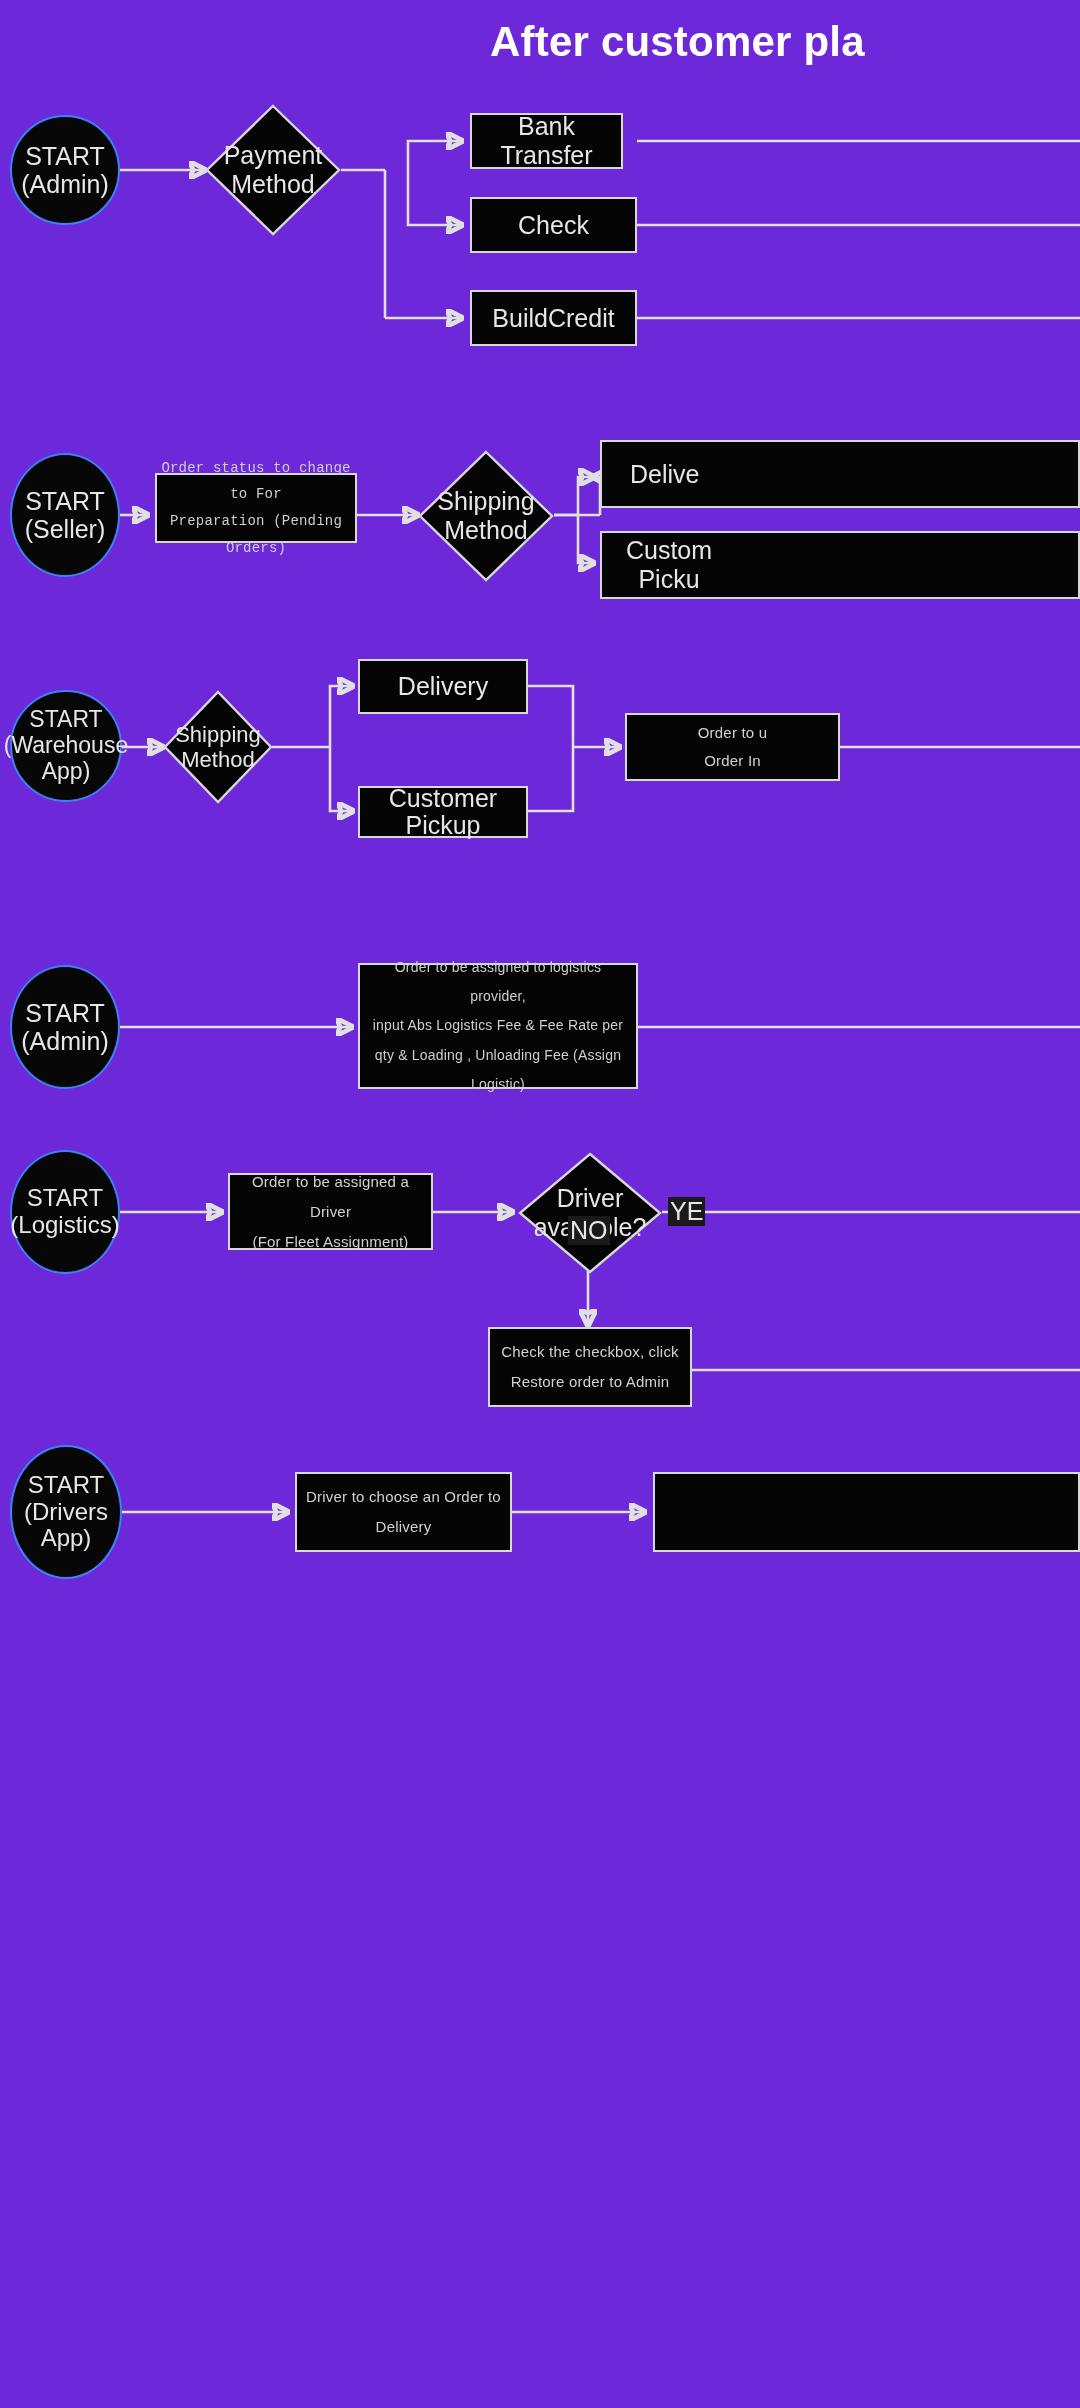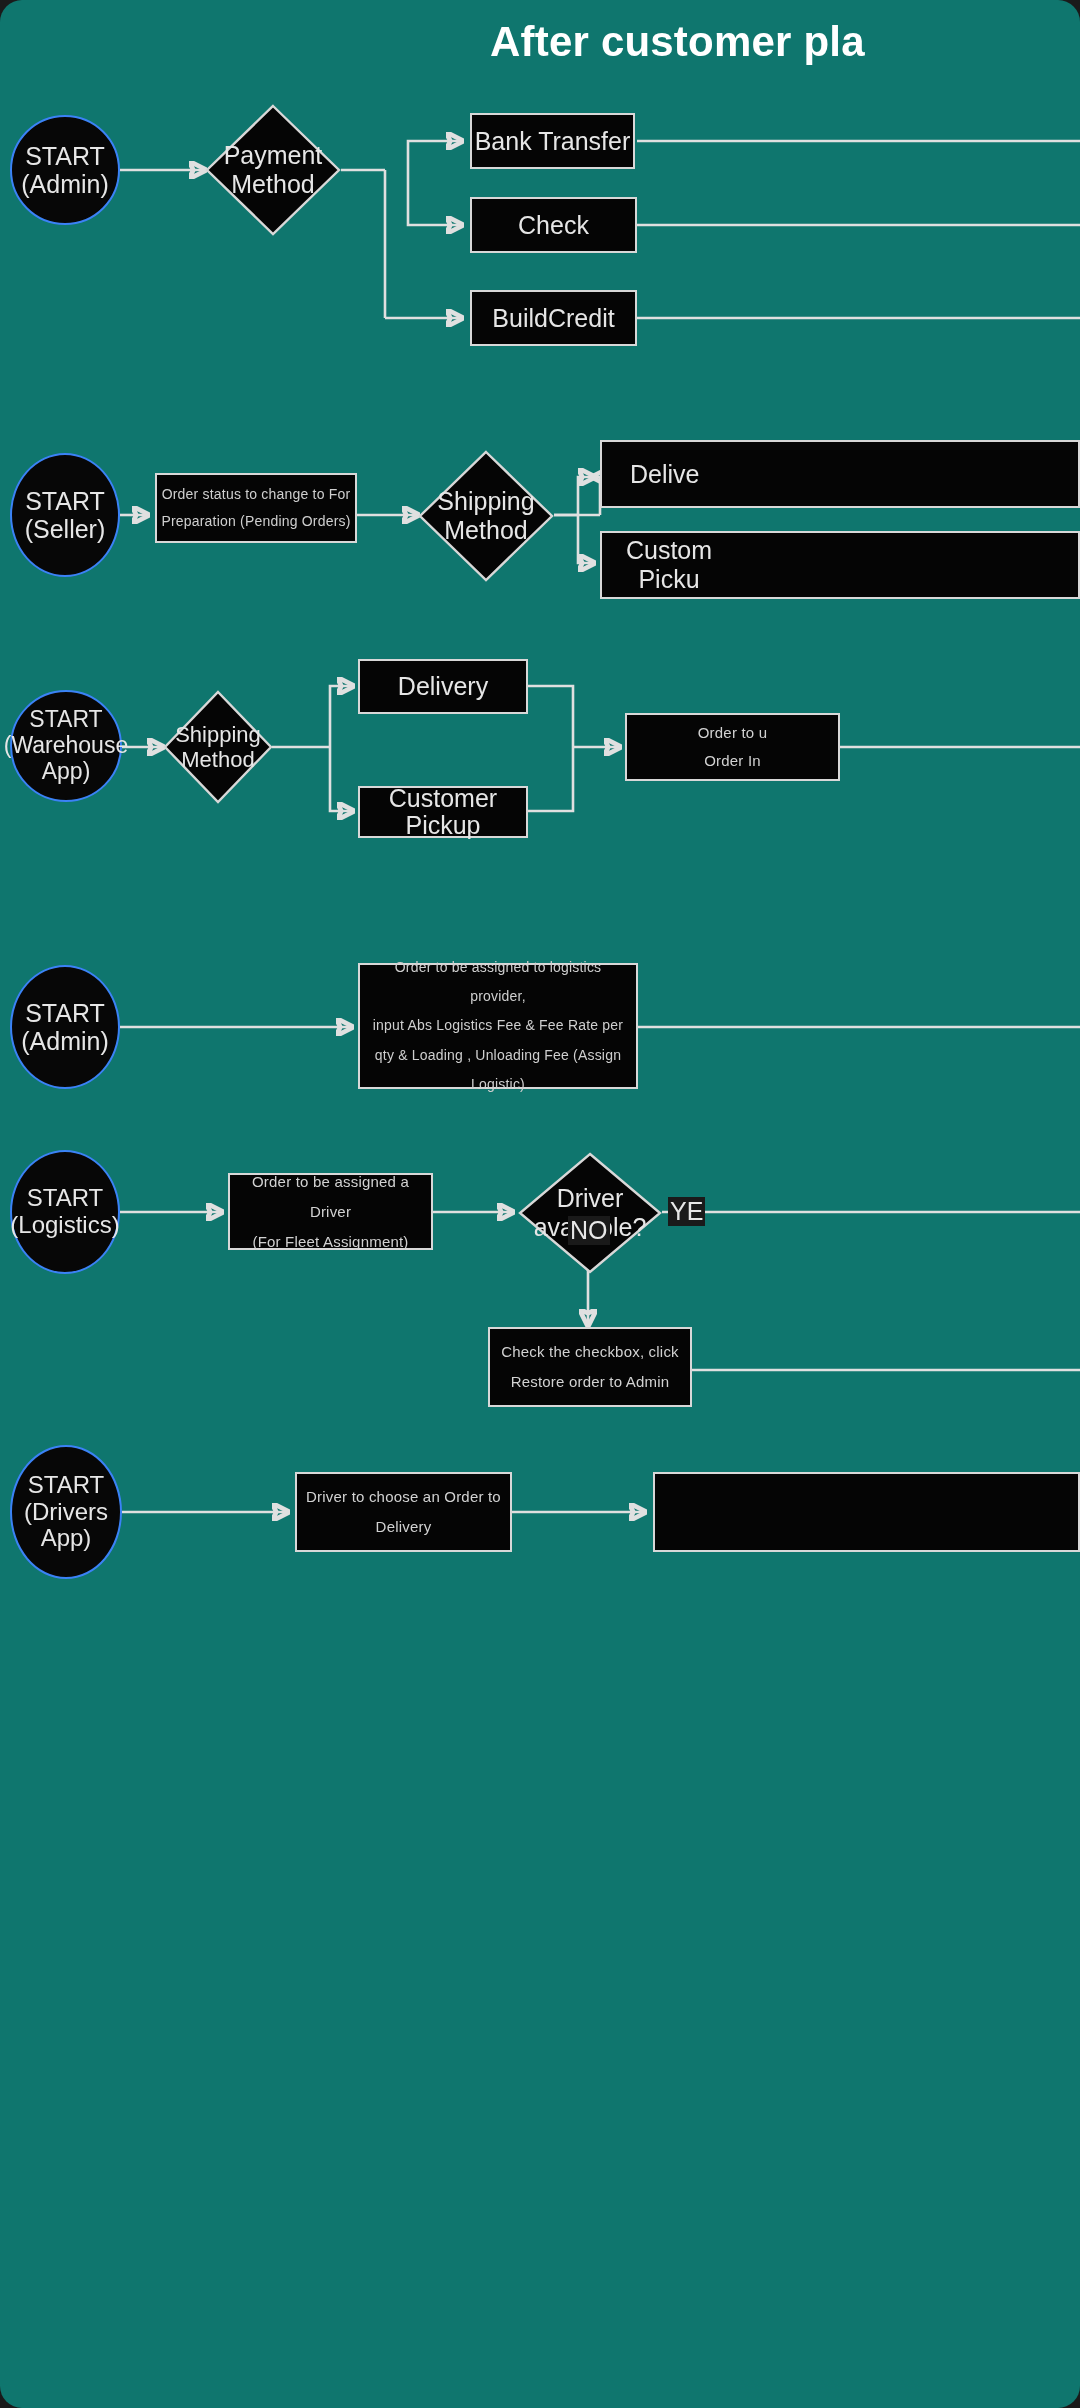--- a/index.html
+++ b/index.html
@@ -11,23 +11,22 @@
     width: 1080px;
     height: 2408px;
     overflow: hidden;
     font-family: "Liberation Sans", sans-serif;
     color: #e8e8e8;
   }
   #canvas {
     position: relative;
     width: 1080px;
     height: 2408px;
-    background: #0f766e;
+    background: #6d28d9;
     overflow: hidden;
-    border-radius: 22px;
   }
   
   .title {
     position: absolute;
     left: 490px;
     top: 18px;
     font-size: 42px;
     font-weight: bold;
     color: #ffffff;
     white-space: nowrap;
@@ -182,38 +181,38 @@
   </div>
 
   <div class="diamond-wrap" style="left:205px; top:104px; width:136px; height:132px;">
     <svg width="136" height="132" viewBox="0 0 136 132">
       <polygon points="68,2 134,66 68,130 2,66" fill="#050505" stroke="#d8d8d8" stroke-width="2.4"></polygon>
     </svg>
     <div class="diamond-label" style="white-space:pre-line">Payment
 Method</div>
   </div>
 
-  <div class="node rect" style="left:470px; top:113px; width:165px; height:56px;">
+  <div class="node rect" style="left:470px; top:113px; width:153px; height:56px;">
     <span style="white-space:pre-line">Bank Transfer</span>
   </div>
 
   <div class="node rect" style="left:470px; top:197px; width:167px; height:56px;">
     <span style="white-space:pre-line">Check</span>
   </div>
 
   <div class="node rect" style="left:470px; top:290px; width:167px; height:56px;">
     <span style="white-space:pre-line">BuildCredit</span>
   </div>
 
   <div class="node ellipse" style="left:10px; top:453px; width:110px; height:124px;">
     <span style="white-space:pre-line">START
 (Seller)</span>
   </div>
 
-  <div class="node rect small" style="left:155px; top:473px; width:202px; height:70px; padding:0 2px;">
+  <div class="node rect small" style="left:155px; top:473px; width:202px; height:70px; padding:0 2px;font-family:Liberation Mono, monospace;">
     <span style="white-space:pre-line">Order status to change to For
 Preparation (Pending Orders)</span>
   </div>
 
   <div class="diamond-wrap" style="left:418px; top:450px; width:136px; height:132px;">
     <svg width="136" height="132" viewBox="0 0 136 132">
       <polygon points="68,2 134,66 68,130 2,66" fill="#050505" stroke="#d8d8d8" stroke-width="2.4"></polygon>
     </svg>
     <div class="diamond-label" style="white-space:pre-line">Shipping
 Method</div>

